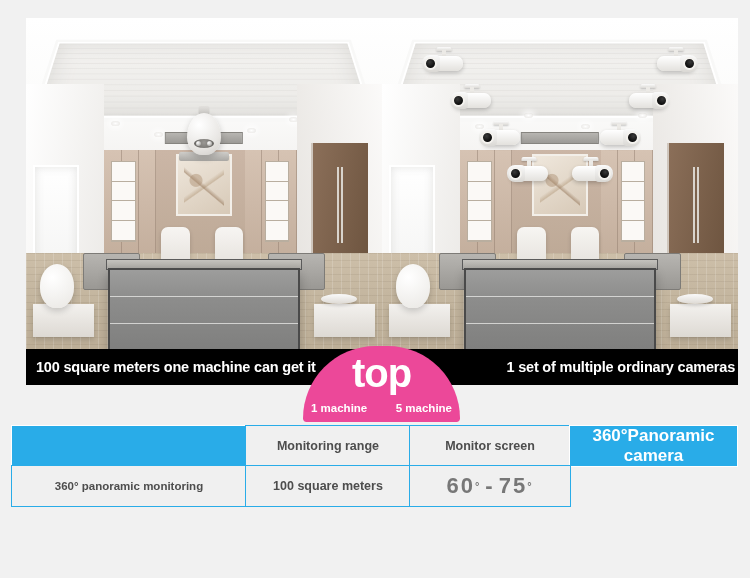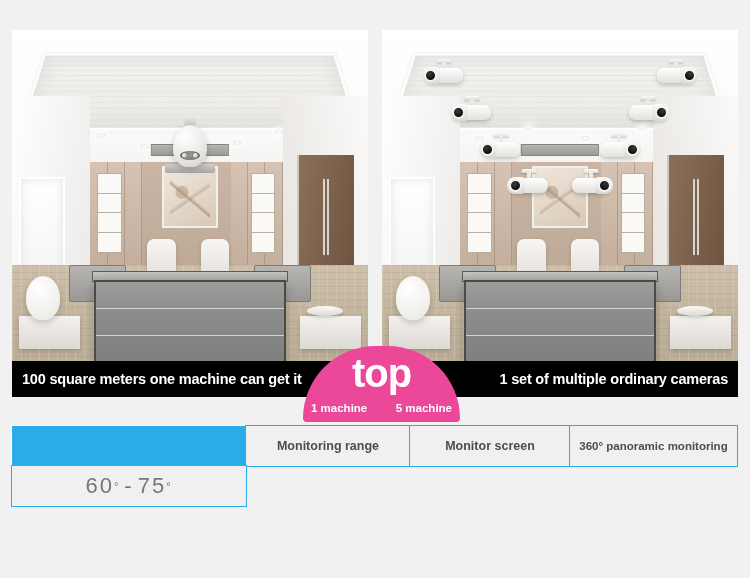--- a/index.html
+++ b/index.html
@@ -7,24 +7,24 @@
   body {
     background:#f1f1f1;
     font-family:"Liberation Sans", sans-serif;
     position:relative;
     overflow:hidden;
   }
 
   
   .compare-row{
     position:absolute;
-    left:12px; top:30px;
+    left:12px; top:18px;
     width:726px; height:276px;
     display:flex;
-    justify-content:space-between;
+    justify-content:flex-end;
   }
   .panel{
     position:relative;
     width:356px; height:367px;
     overflow:hidden;
     background:#ffffff;
   }
 
   
   .scene{position:absolute; inset:0; overflow:hidden; background:#f6f4f2;}
@@ -239,21 +239,21 @@
 
   
   .caption{
     position:absolute; left:0; bottom:0; width:100%; height:36px;
     background:#000000;
     color:#ffffff;
     display:flex; align-items:center;
     font-size:14.5px; font-weight:bold; letter-spacing:-.2px;
   }
   .caption.left{justify-content:flex-start; padding-left:10px;}
-  .caption.right{justify-content:flex-end; padding-right:10px;}
+  .caption.right{justify-content:flex-end; padding-right:3px;}
 
   
   .top-badge{
     position:absolute;
     left:303px; top:322px;
     width:157px; height:76px;
     background:#ec4899;
     border-radius:78px 78px 4px 4px;
     z-index:20;
     overflow:hidden;
@@ -291,21 +291,21 @@
     margin:-0.75px;
     text-align:center;
   }
   .cell.blue{
     background:#29ace8; border-color:#ffffff; color:#ffffff;
   }
   .cell.rowlabel-a{font-size:17px;}
   .cell.rowlabel-b{font-size:21px;}
   .cell.small{font-size:11.5px;}
   .cell.angle{
-    font-size:22px; font-weight:normal; color:#777777;
+    font-size:22px; font-weight:bold; color:#777777;
     letter-spacing:2px;
   }
   .cell.angle sup{font-size:11px; vertical-align:super;}
 </style>
 </head>
 <body>
 
 <div class="compare-row">
 
   <div class="panel">
@@ -520,21 +520,23 @@
   <div class="m1">1 machine</div>
   <div class="m2">5 machine</div>
 </div>
 
 <div class="spec-table">
 
   <div class="cell blue"></div>
   <div class="cell">Monitoring range</div>
   <div class="cell">Monitor screen</div>
 
+  <div class="cell blue rowlabel-a">360°Panoramic camera</div>
   <div class="cell small">360° panoramic monitoring</div>
+  <div class="cell">100 square meters</div>
 
   <div class="cell angle">
     <span>60</span>
       <sup>°</sup>
     <span style="padding:0 4px">-</span>
     <span>75</span>
       <sup>°</sup>
   </div>
 </div>
 

